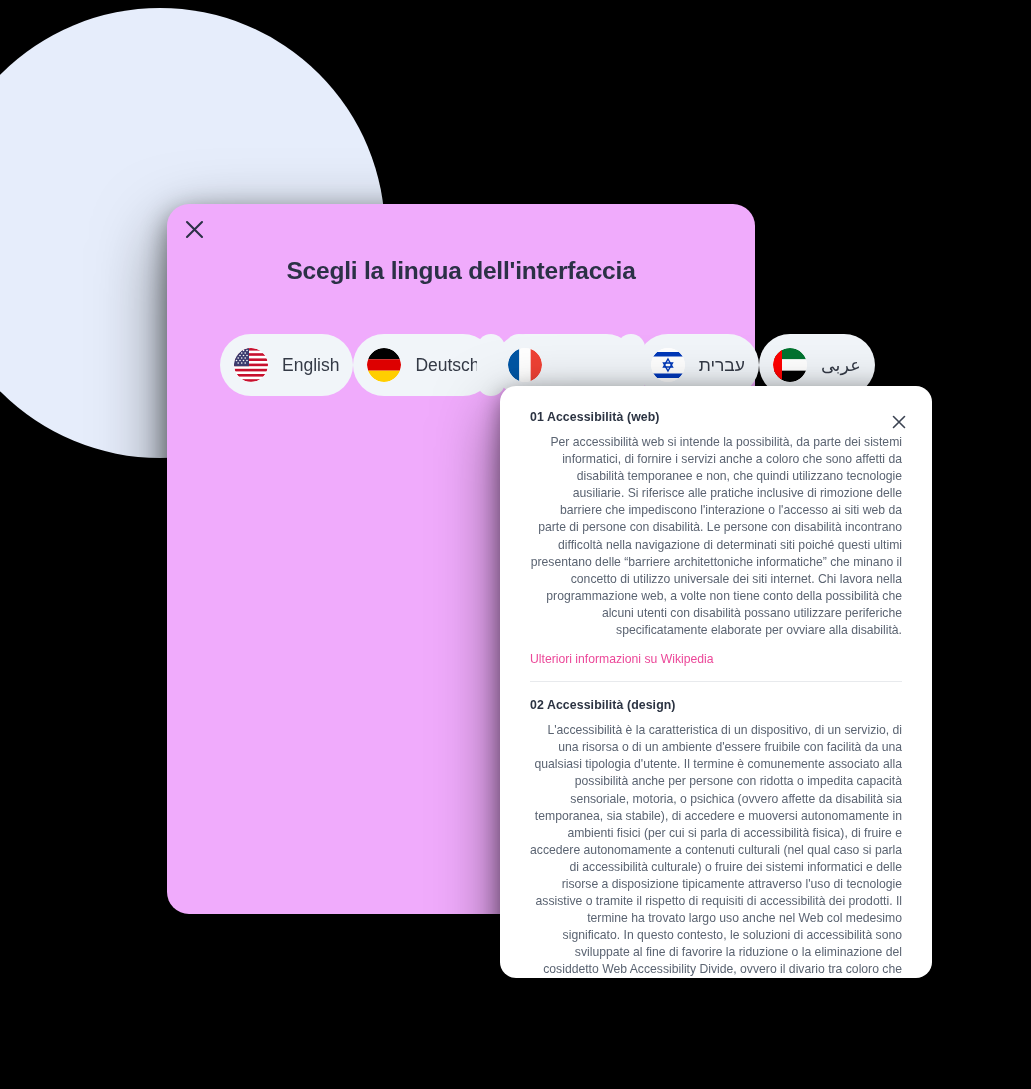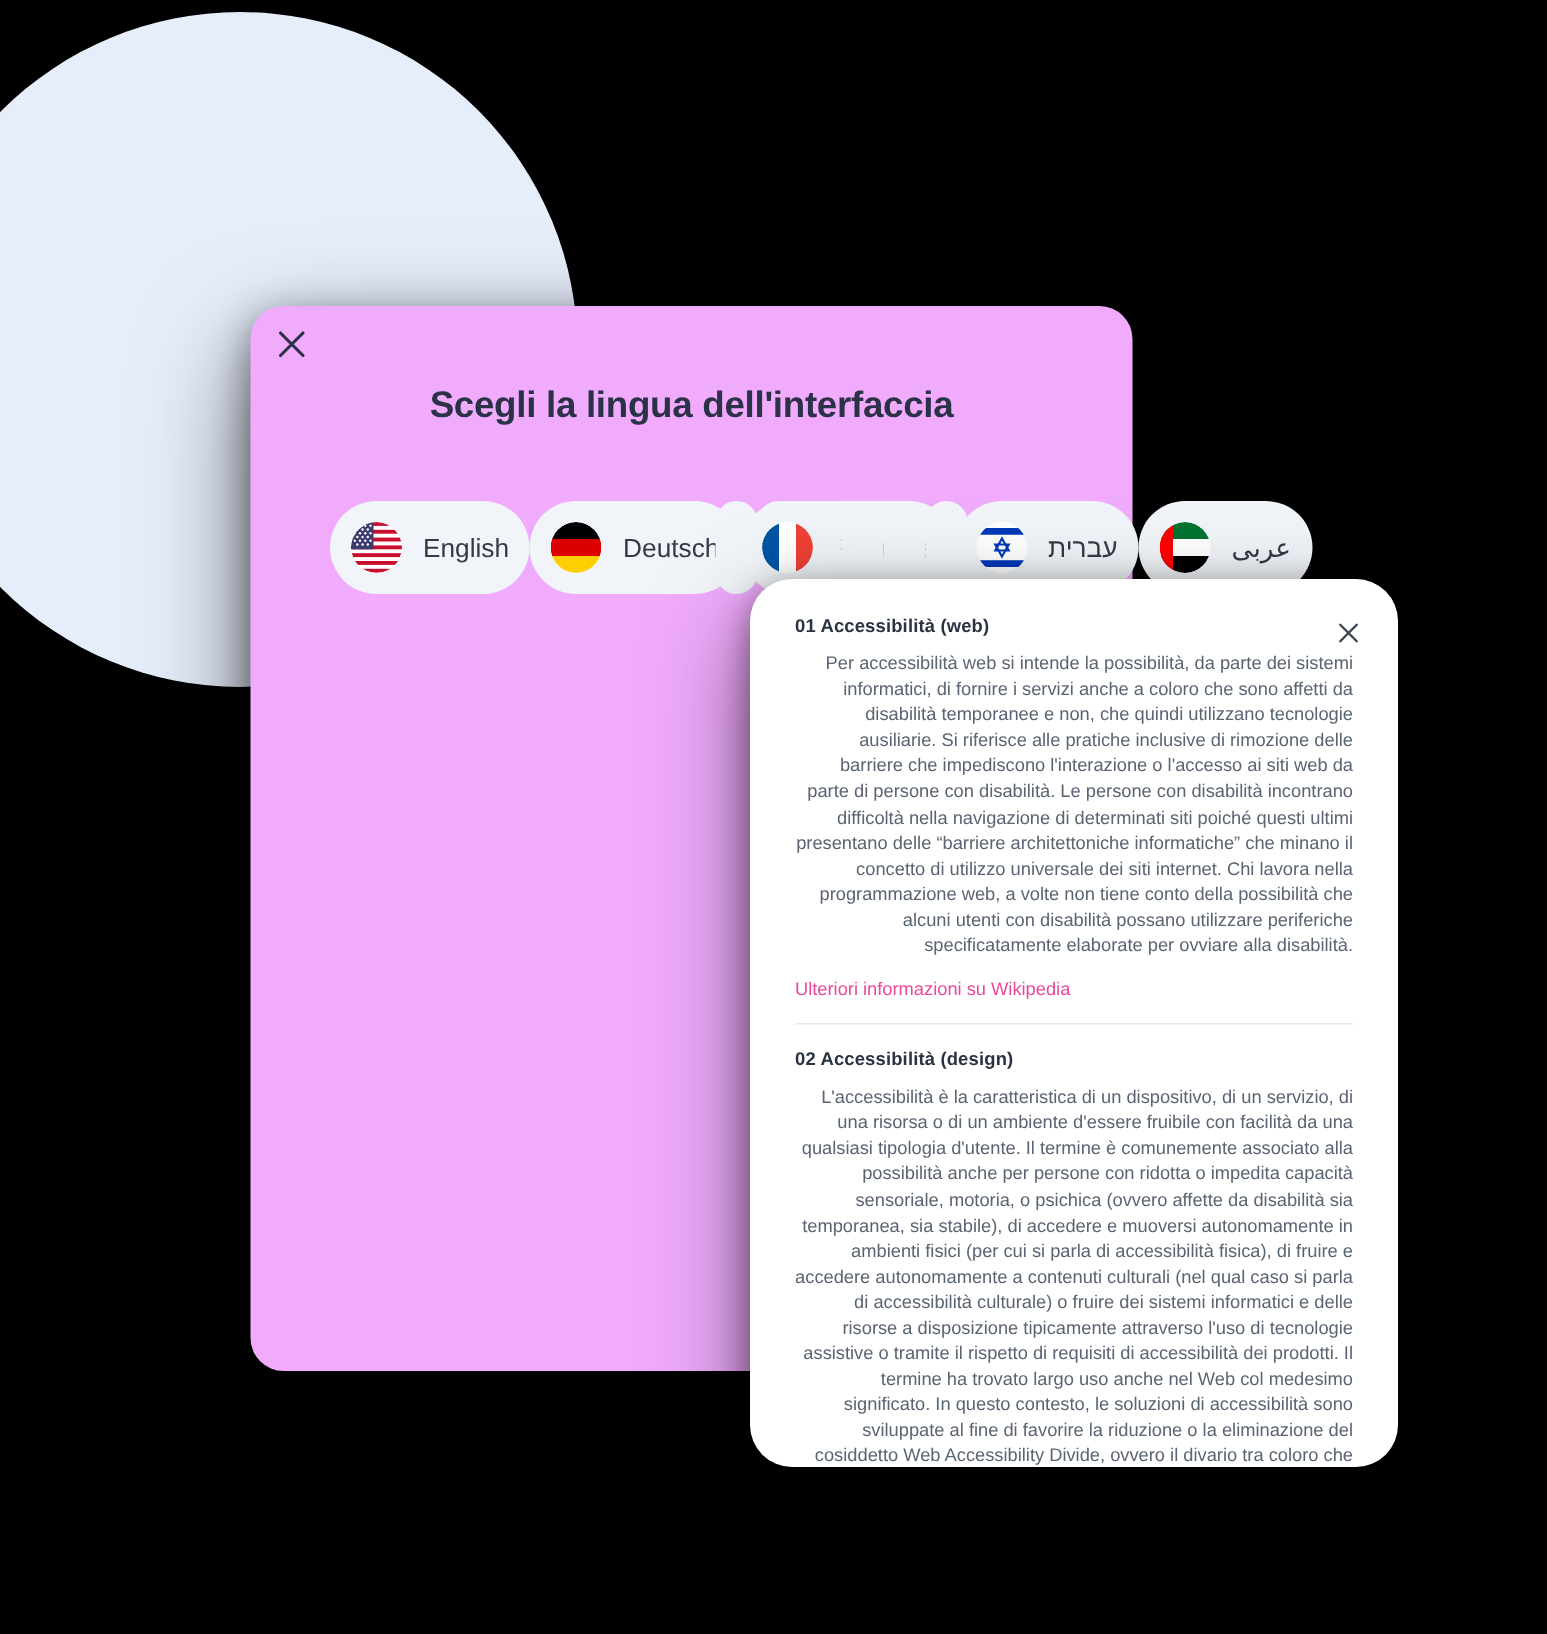--- a/index.html
+++ b/index.html
@@ -113,21 +113,21 @@
   .flag svg { display: block; width: 34px; height: 34px; }
 
   
   .info-panel {
     position: absolute;
     left: 500px;
     top: 386px;
     width: 432px;
     height: 592px;
     background: #ffffff;
-    border-radius: 28px;
+    border-radius: 16px;
     z-index: 5;
     box-shadow: 0 26px 64px rgba(0,0,0,0.52), 0 6px 22px rgba(0,0,0,0.4);
     box-sizing: border-box;
     padding: 24px 30px 0 30px;
     overflow: hidden;
   }
   .info-close {
     position: absolute;
     right: 22px;
     top: 25px;

